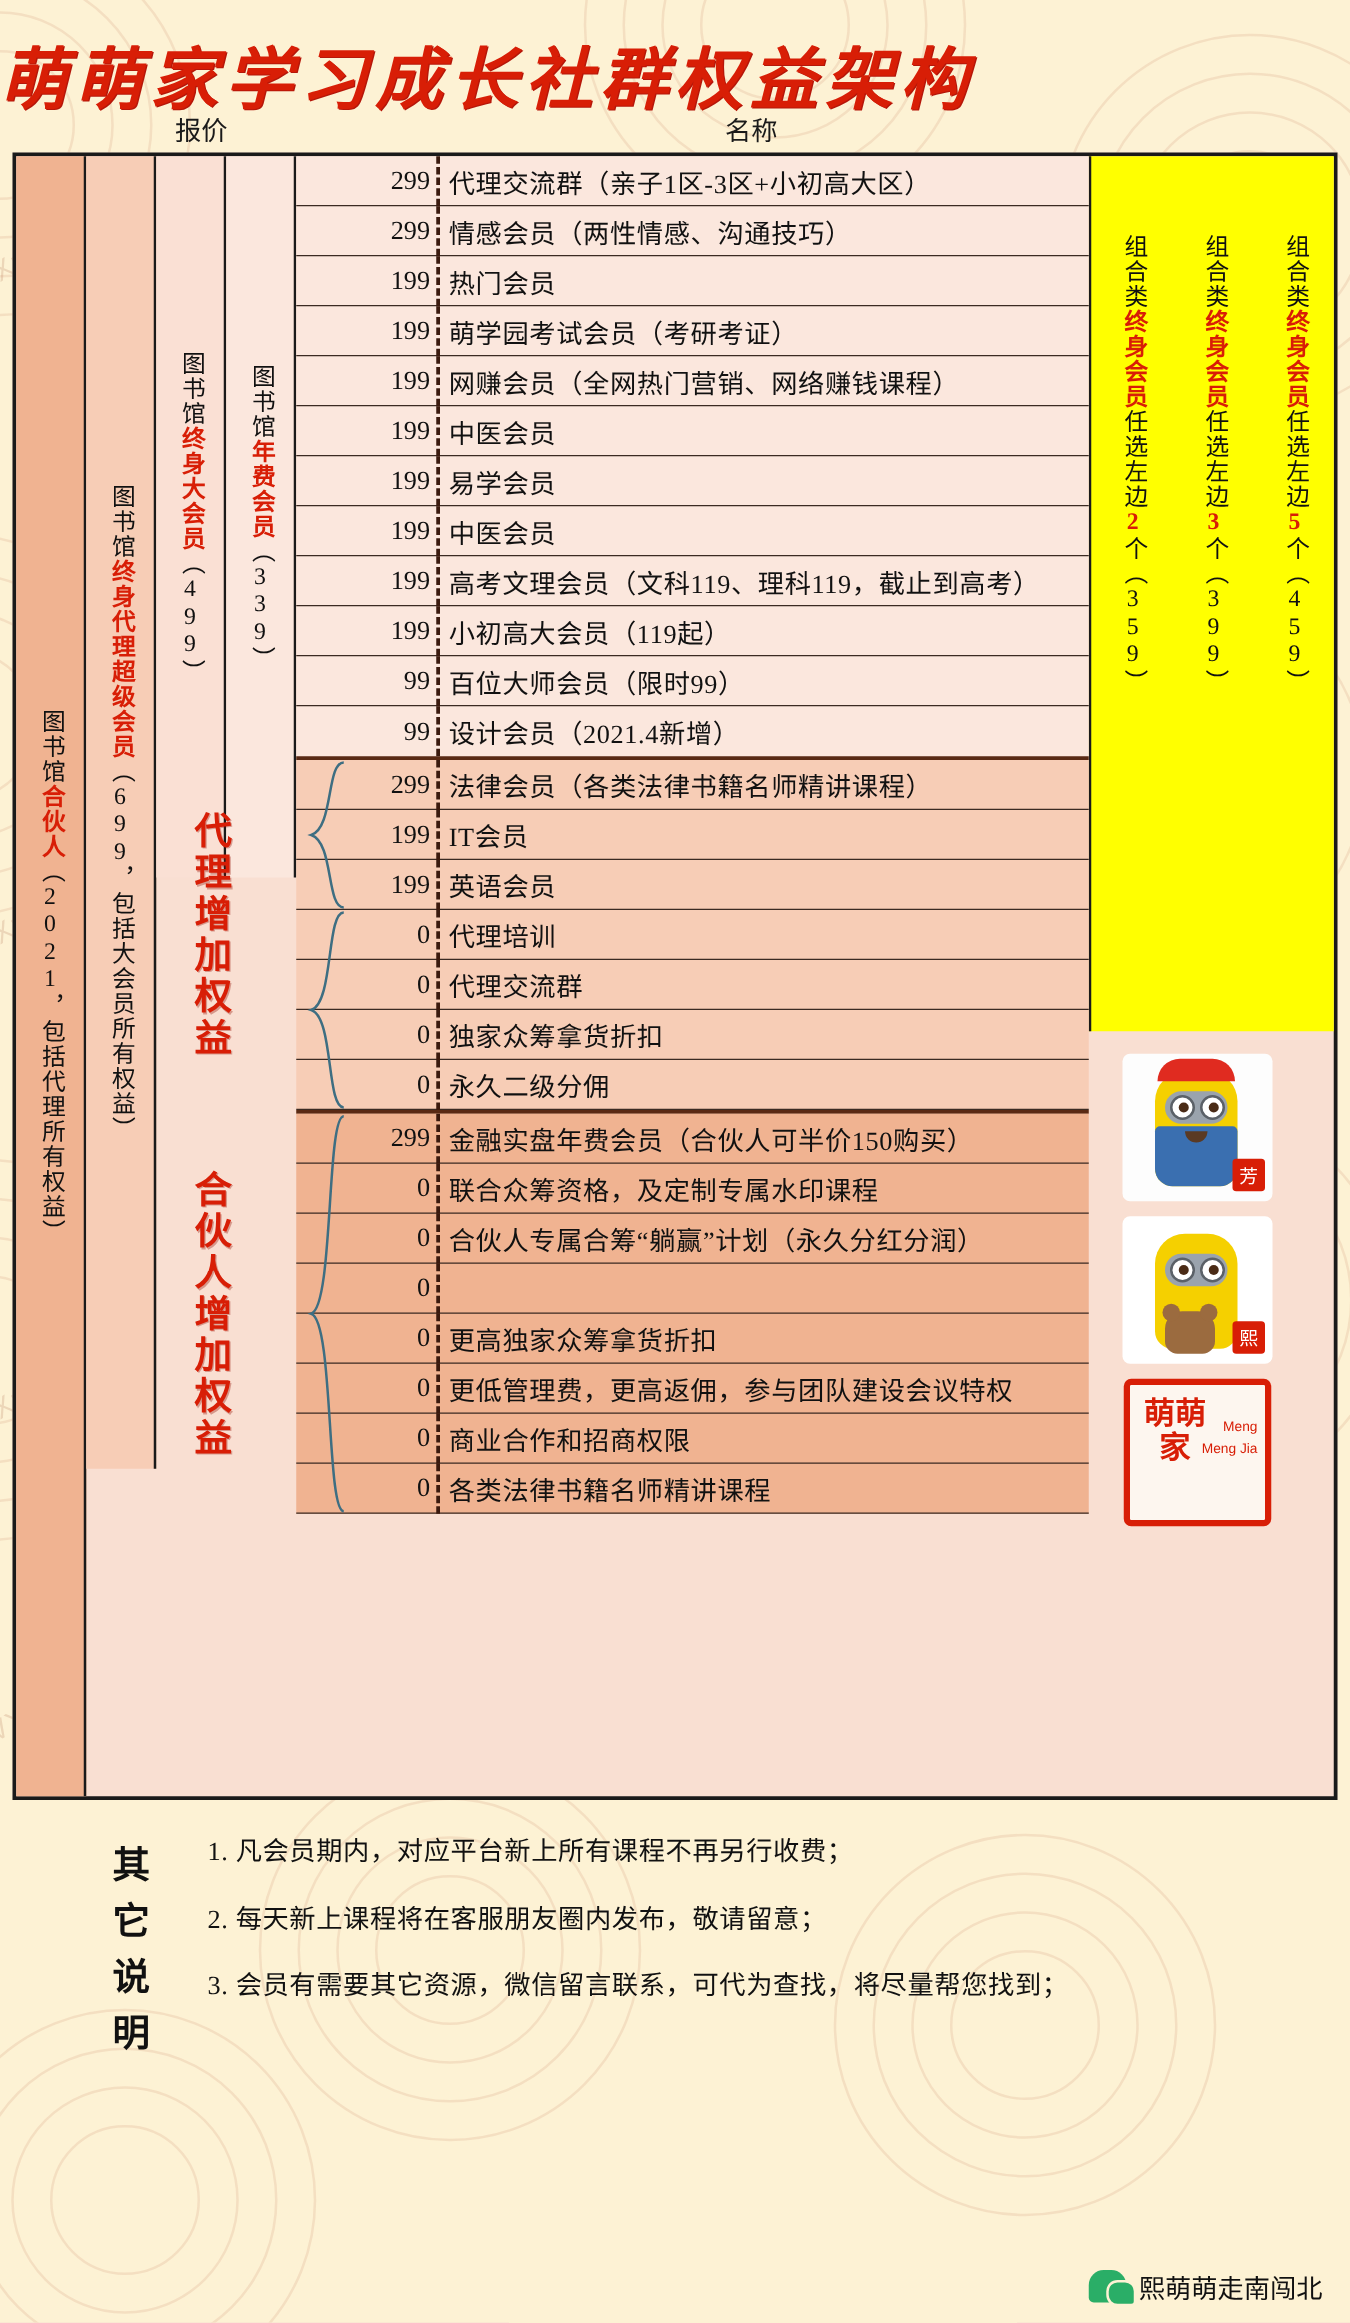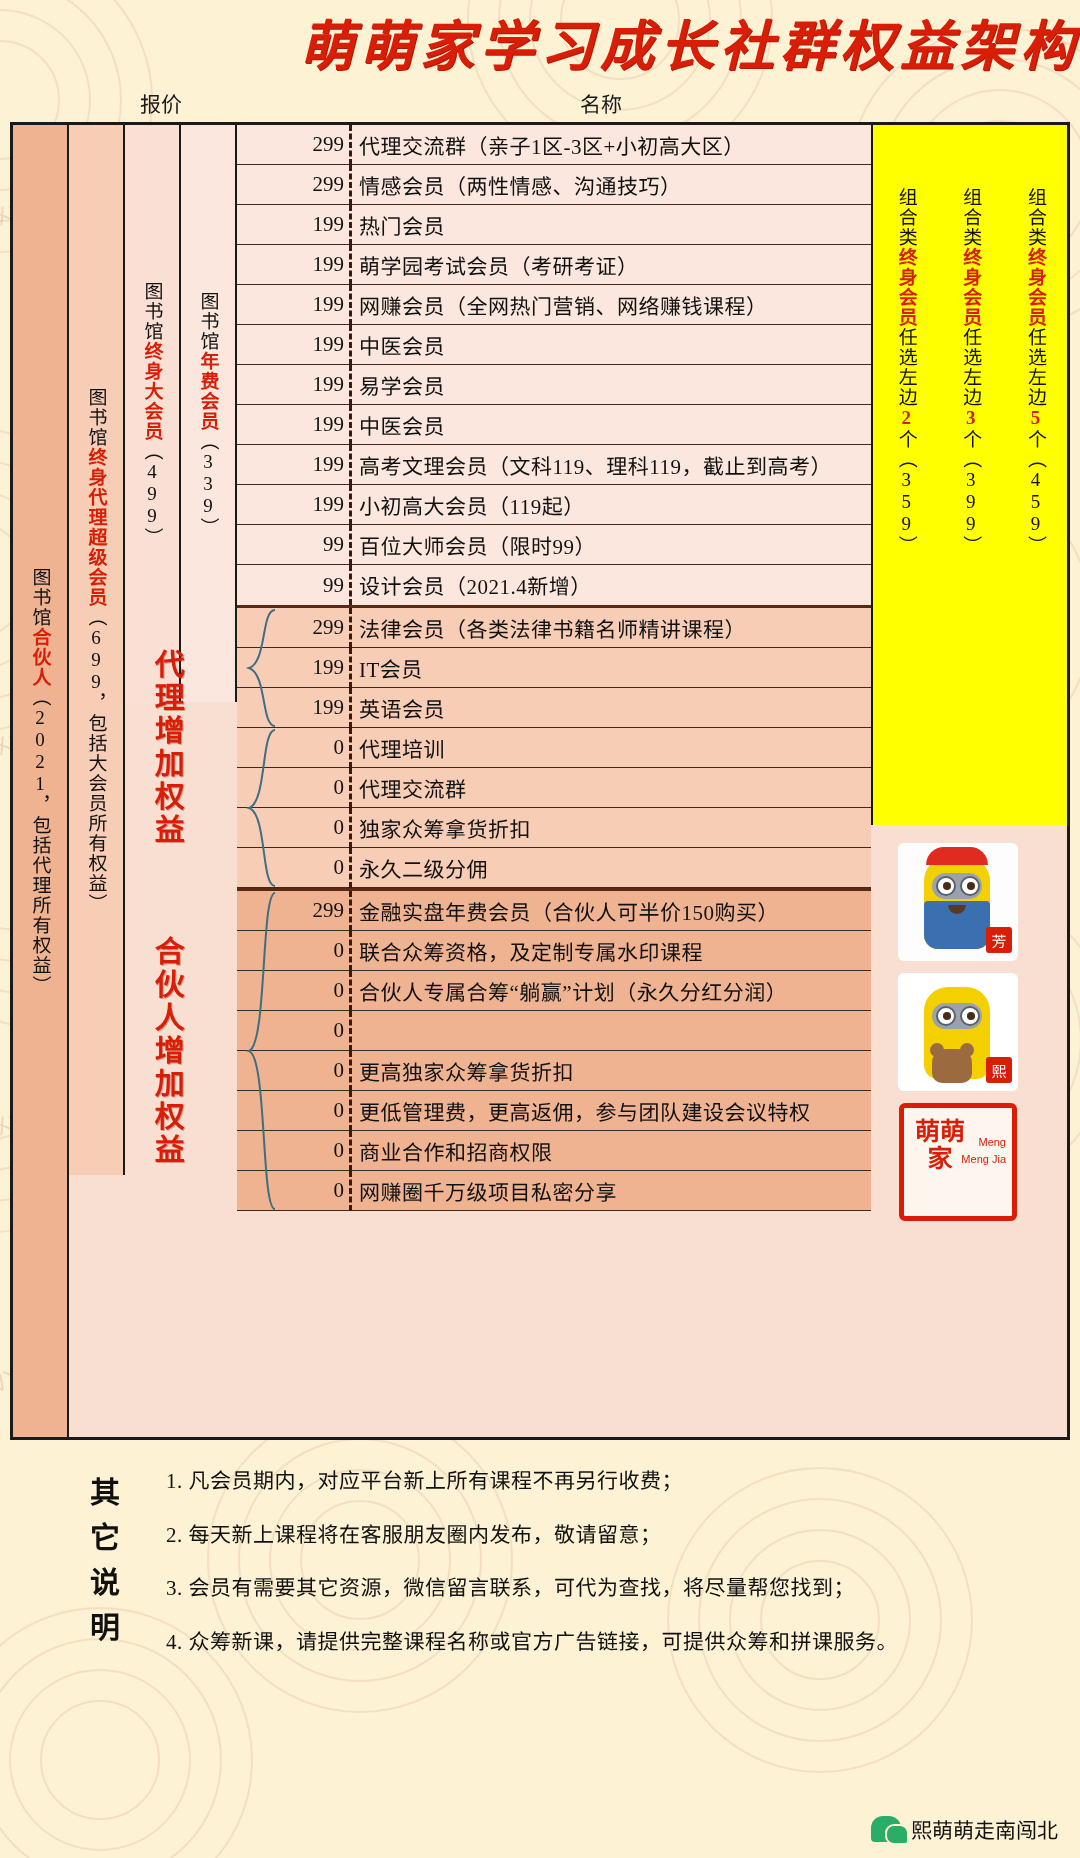--- a/index.html
+++ b/index.html
@@ -27,22 +27,22 @@
     font-size: 22px;
     font-family: "Liberation Sans", sans-serif;
     transform: rotate(-32deg);
     white-space: nowrap;
     letter-spacing: 1px;
   }
 
   
   .title-bar {
     position: relative; z-index: 2;
-    text-align: right;
-    padding-top: 7px;
+    text-align: left;
+    padding-top: 24px;
     height: 86px;
   }
   .title-text {
     font-family: "Liberation Serif", "DejaVu Serif", serif;
     font-size: 54px;
     font-weight: bold;
     font-style: italic;
     color: #d81e06;
     letter-spacing: 6px;
     text-shadow: 1px 1px 0 #b5170a;
@@ -543,21 +543,21 @@
           <span class="nm">更低管理费，更高返佣，参与团队建设会议特权</span>
         </div>
         <div class="row" style="height: 40px;">
           <span class="price">0</span>
           <span class="dash" style="height: 40px;"></span>
           <span class="nm">商业合作和招商权限</span>
         </div>
         <div class="row" style="height: 40px;">
           <span class="price">0</span>
           <span class="dash" style="height: 40px;"></span>
-          <span class="nm">网赚圈千万级项目私密分享</span>
+          <span class="nm">各类法律书籍名师精讲课程</span>
         </div>
         <div class="brace" style="top: 0px; height: 320px;">
           <svg width="34" height="320" viewBox="0 0 34 320" preserveAspectRatio="none">
             <path d="M30 2 C16 2 22 154 4 160 C22 166 16 318 30 318" fill="none" stroke="#3e6e82" stroke-width="2"></path>
           </svg>
         </div>
         <div class="redlabel" style="top: 0px; height: 320px;">
           <span>合伙人增加权益</span>
         </div>
       </div>
@@ -604,21 +604,20 @@
     <div class="notes-label" id="noteslabel">
         <div>其</div>
         <div>它</div>
         <div>说</div>
         <div>明</div>
       </div>
     <div class="notes-list" id="noteslist">
         <div class="note">1. 凡会员期内，对应平台新上所有课程不再另行收费；</div>
         <div class="note">2. 每天新上课程将在客服朋友圈内发布，敬请留意；</div>
         <div class="note">3. 会员有需要其它资源，微信留言联系，可代为查找，将尽量帮您找到；</div>
-        <div class="note">4. 众筹新课，请提供完整课程名称或官方广告链接，可提供众筹和拼课服务。</div>
       </div>
   </div>
 </div>
 
 <div class="footer">
   <div class="wechat-row">
     <span class="wechat-icon"></span>
     <span class="wechat-name">熙萌萌走南闯北</span>
   </div>
 </div>

